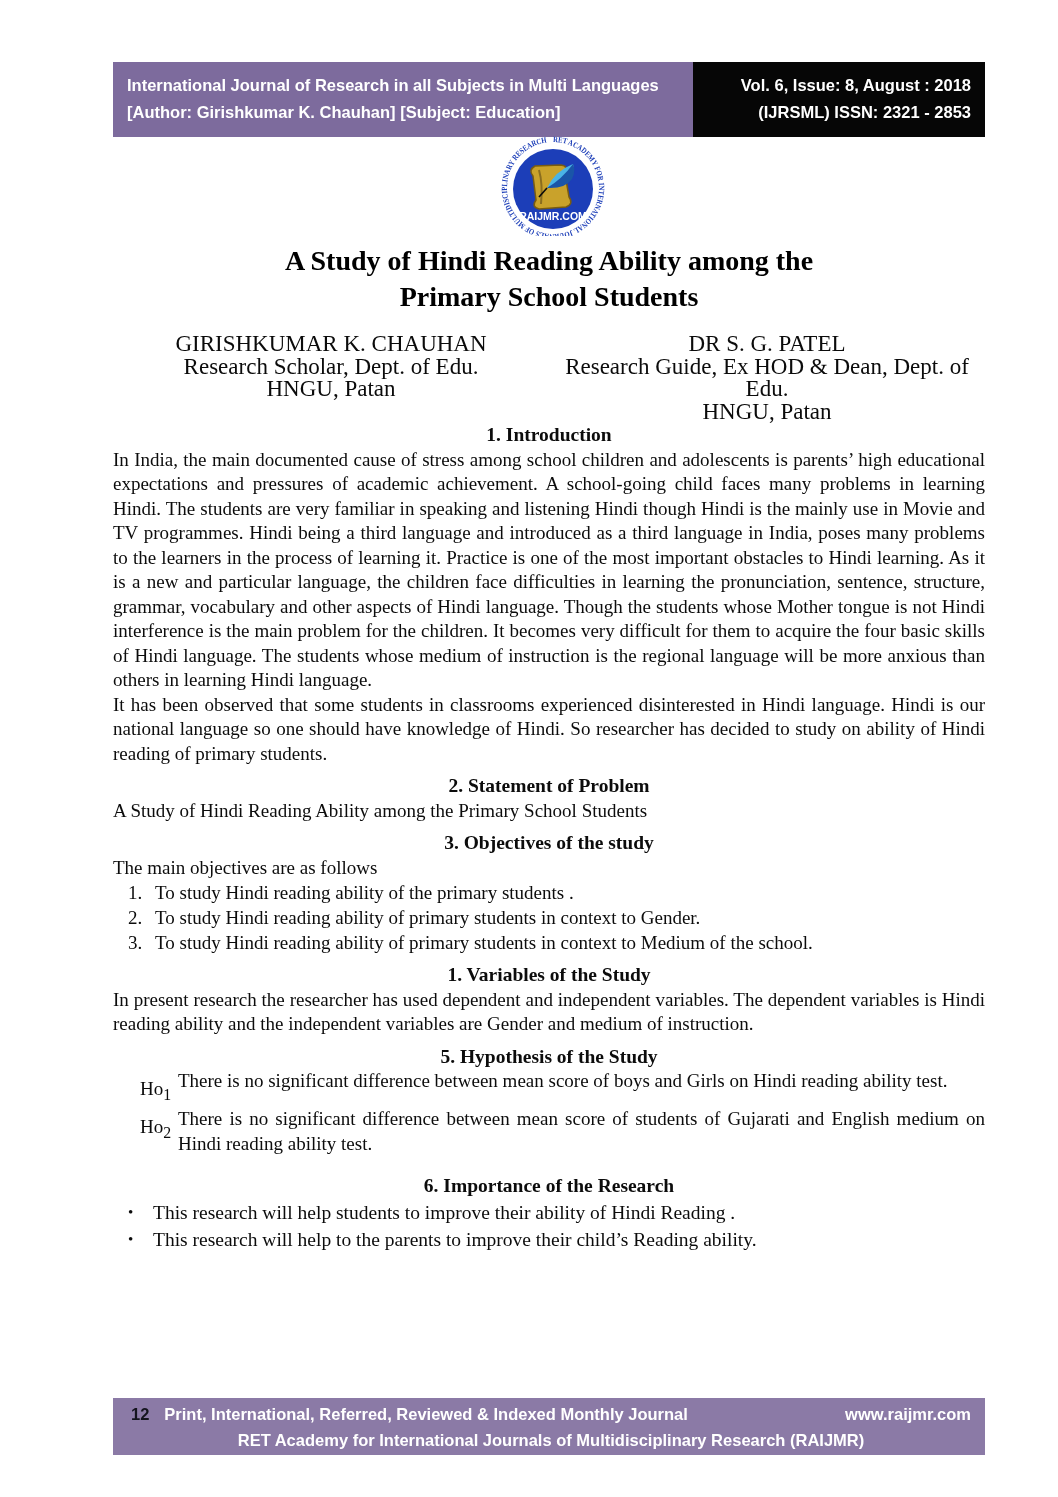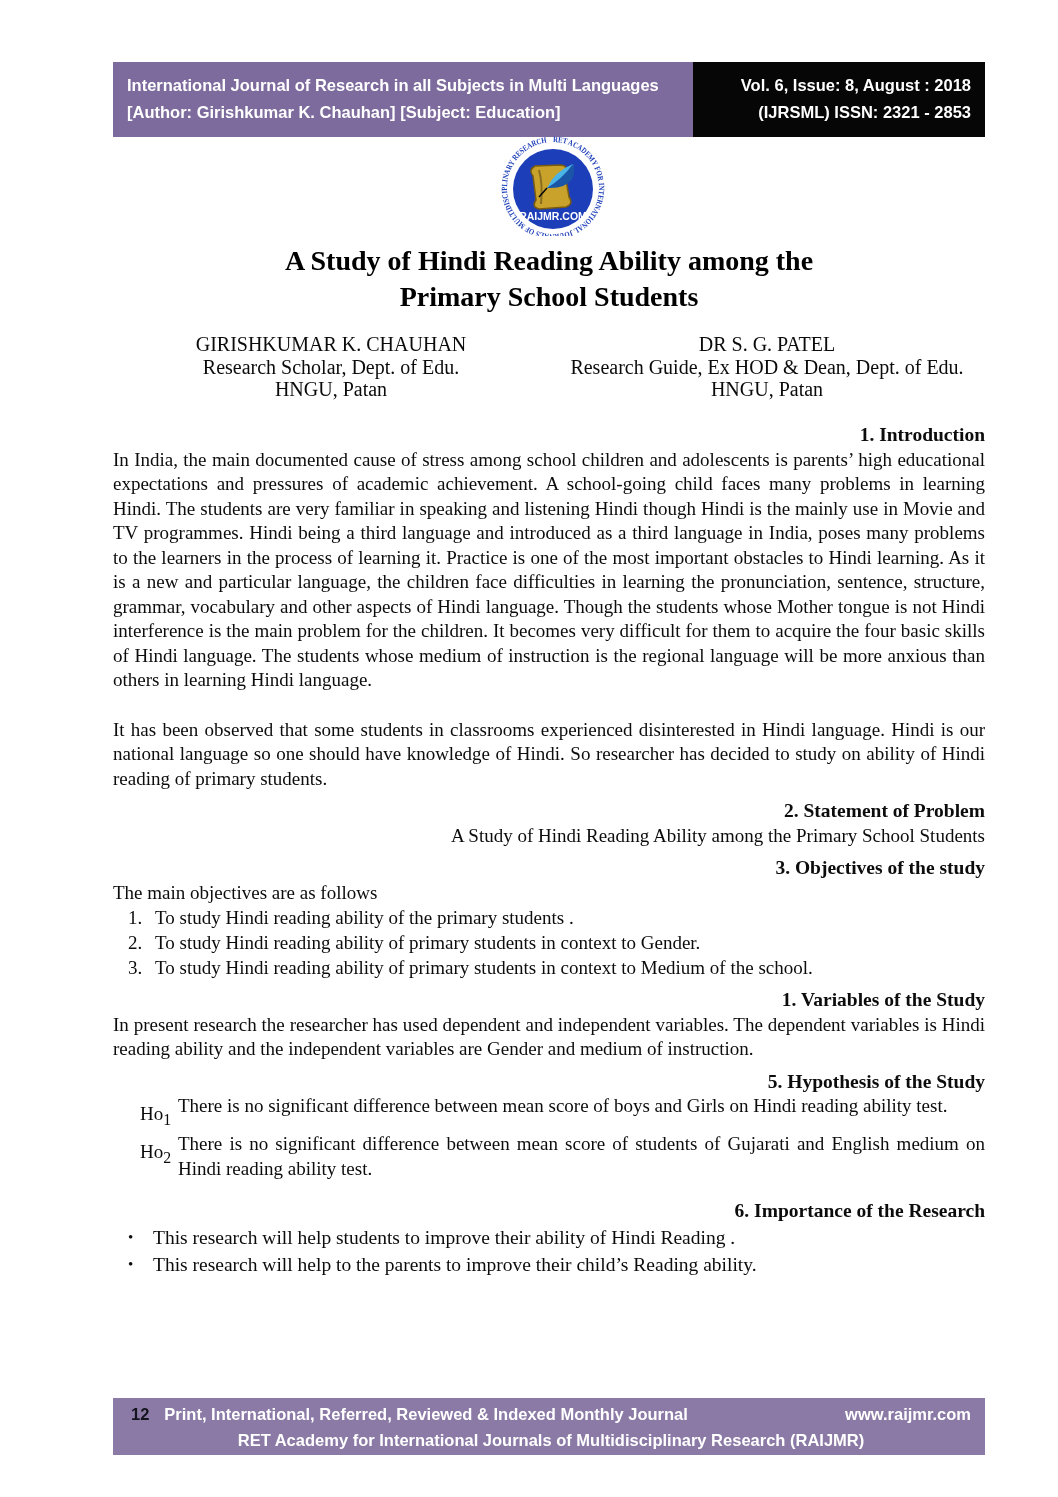--- a/index.html
+++ b/index.html
@@ -19,28 +19,28 @@
   .header-right { width:292px; background:#060606; padding:10px 14px 16px 12px; text-align:right; }
   
   .logo { position:absolute; top:132px; left:483px; width:140px; height:104px; }
   
   .doc-title {
     position:absolute; top:243px; left:113px; width:872px;
     text-align:center; font-weight:bold; font-size:28px; line-height:36px; color:#000;
   }
   
   .authors { position:absolute; top:333px; left:113px; width:872px; display:flex; }
-  .author-col { flex:1; text-align:center; font-size:20px; line-height:22.5px; }
+  .author-col { flex:1; text-align:center; font-size:23px; line-height:22.5px; }
   
   .main {
     position:absolute; top:423px; left:113px; width:872px;
     font-size:19px; line-height:24.5px; text-align:justify; color:#0c0c0c;
   }
-  .sec-heading { font-size:19.5px; font-weight:bold; text-align:right; }
-  .mt-par { margin-top:25px; }
+  .sec-heading { font-size:19.5px; font-weight:bold; text-align:center; }
+  .mt-par { }
   .mt-sec { margin-top:8px; }
   .list { margin-top:0; }
   .list-row { display:flex; padding-left:15px; line-height:25px; text-align:left; }
   .list-num { width:27px; flex:0 0 27px; }
   .hyp-row { display:flex; padding-left:27px; }
   .hyp-label { width:38px; flex:0 0 38px; font-weight:normal;margin-top:8px; }
   .hyp-text { flex:1; text-align:justify; }
   .bullet-row { display:flex; padding-left:15px; line-height:27.5px; text-align:left; font-size:19.5px; }
   .bullet-dot { width:25px; flex:0 0 25px; font-size:15px; }
   
@@ -106,21 +106,21 @@
     </div>
   </div>
 
   <div class="main">
 
     <div class="sec-heading">1. Introduction</div>
     <div class="para">In India, the main documented cause of stress among school children and adolescents is parents’ high educational expectations and pressures of academic achievement. A school-going child faces many problems in learning Hindi. The students are very familiar in speaking and listening Hindi though Hindi is the mainly use in Movie and TV programmes. Hindi being a third language and introduced as a third language in India, poses many problems to the learners in the process of learning it. Practice is one of the most important obstacles to Hindi learning. As it is a new and particular language, the children face difficulties in learning the pronunciation, sentence, structure, grammar, vocabulary and other aspects of Hindi language. Though the students whose Mother tongue is not Hindi interference is the main problem for the children. It becomes very difficult for them to acquire the four basic skills of Hindi language. The students whose medium of instruction is the regional language will be more anxious than others in learning Hindi language.</div>
     <div class="para mt-par">It has been observed that some students in classrooms experienced disinterested in Hindi language. Hindi is our national language so one should have knowledge of Hindi. So researcher has decided to study on ability of Hindi reading of primary students.</div>
 
     <div class="sec-heading mt-sec">2. Statement of Problem</div>
-    <div class="para" style="text-align:right">A Study of Hindi Reading Ability among the Primary School Students</div>
+    <div class="para" style="text-align:left">A Study of Hindi Reading Ability among the Primary School Students</div>
 
     <div class="sec-heading mt-sec">3. Objectives of the study</div>
     <div class="para" style="text-align:left">The main objectives are as follows</div>
     <div class="list">
       <div class="list-row">
         <span class="list-num">1.</span>
         <span>To study Hindi reading  ability  of the primary students .</span>
       </div>
       <div class="list-row">
         <span class="list-num">2.</span>

